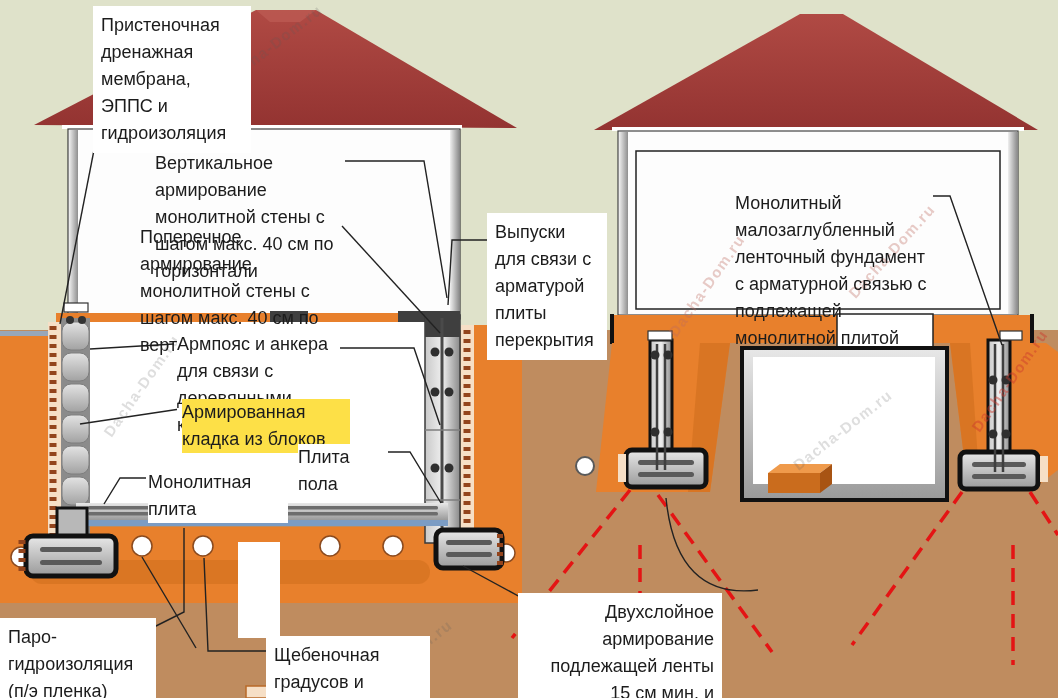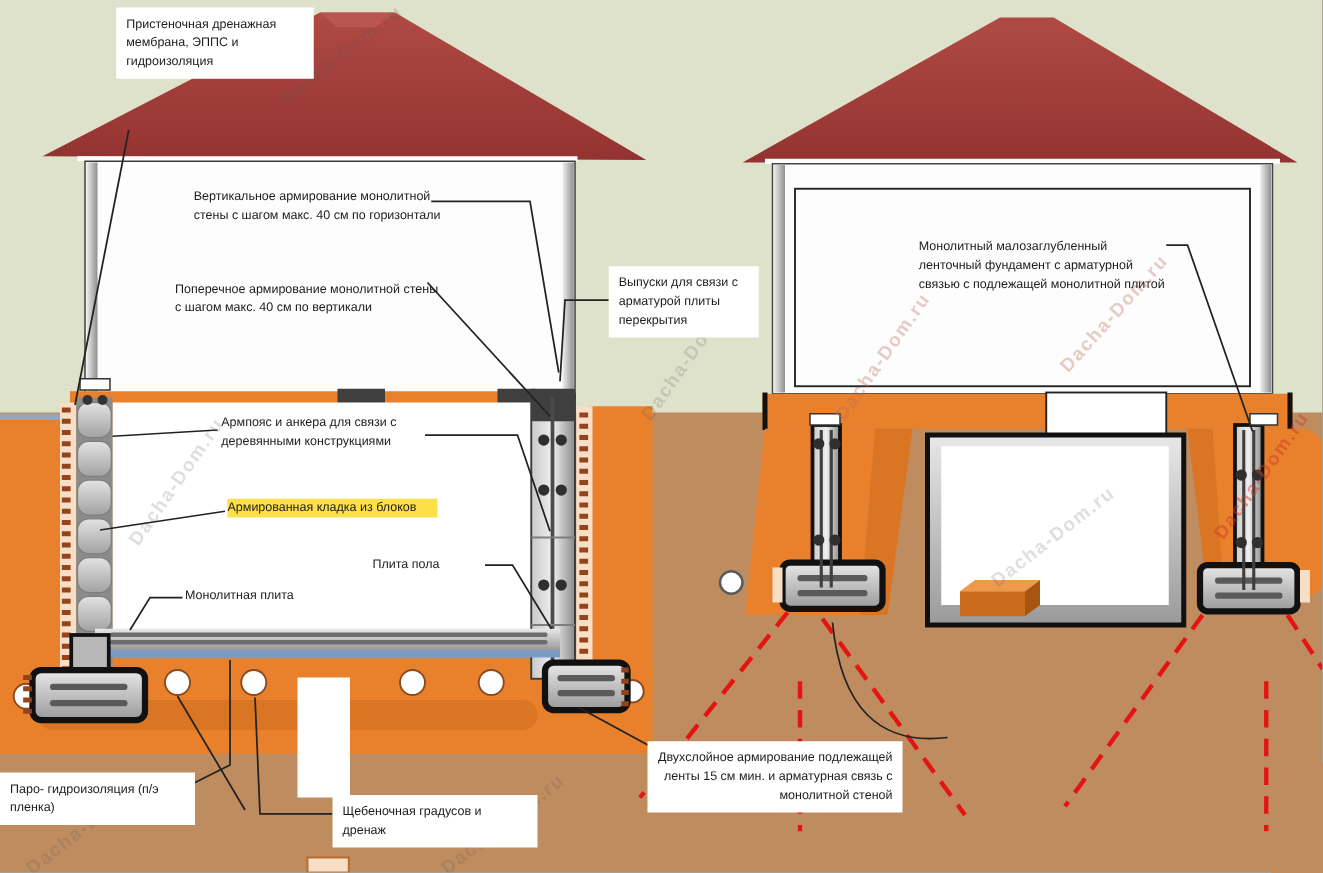--- a/index.html
+++ b/index.html
@@ -5,21 +5,21 @@
   html,body{margin:0;padding:0;background:#888;}
   #stage{
     position:relative;width:1058px;height:698px;overflow:hidden;
     background:#dfe2ca;
     font-family:"Liberation Sans","DejaVu Sans",sans-serif;
     color:#1c1c1c;
   }
   #scene{position:absolute;left:0;top:0;}
   .label{
     position:absolute;
-    font-size:10px;line-height:1.5;color:#1c1c1c;
+    font-size:18px;line-height:1.5;color:#1c1c1c;
     white-space:pre-line;
   }
   .label.boxed{background:#ffffff;padding:6px 8px;}
   .label.onwall{background:transparent;}
   .wm{
     position:absolute;font-size:15px;letter-spacing:1.5px;font-weight:bold;
     transform:rotate(-38deg);transform-origin:left top;
     pointer-events:none;white-space:nowrap;
   }
   .wm.gray{color:rgba(90,90,90,0.20);}

